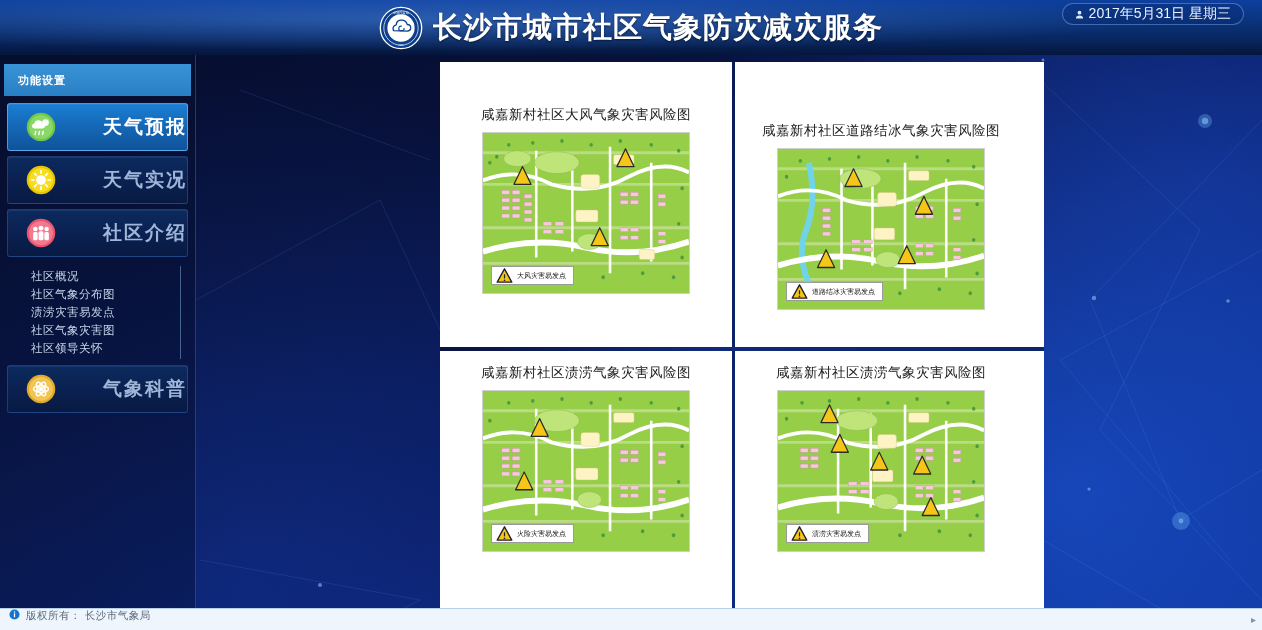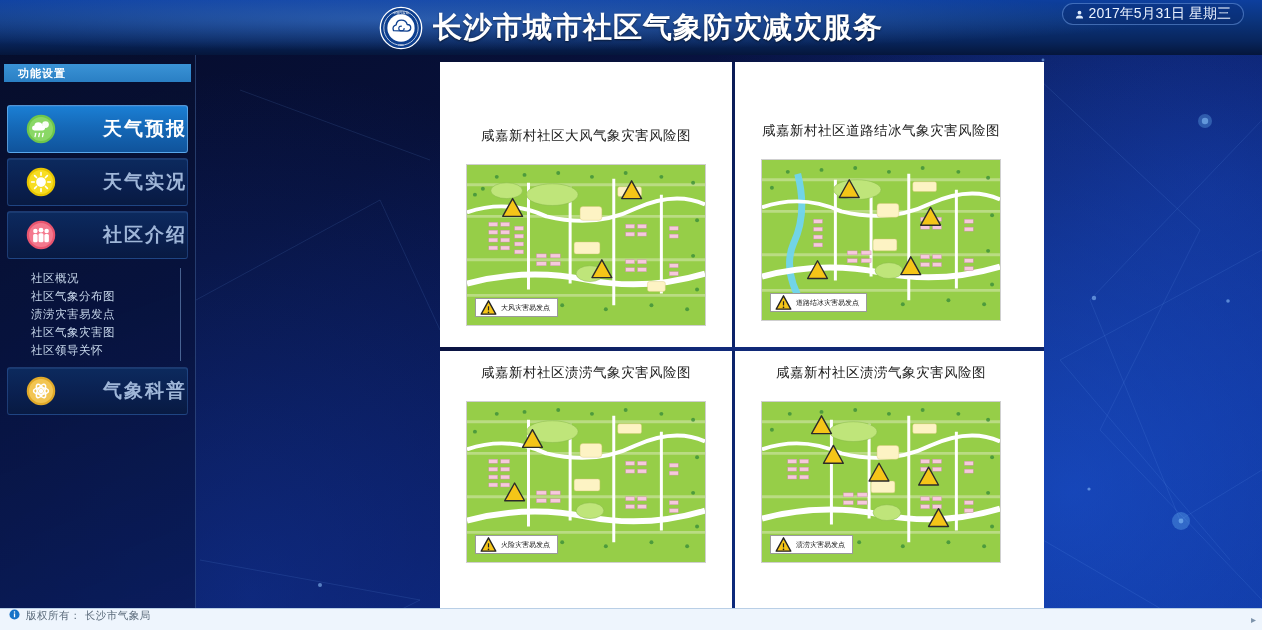--- a/index.html
+++ b/index.html
@@ -53,21 +53,21 @@
   }
   .date-icon { width: 9px; height: 9px; display: block; }
 
   
   .sidebar {
     position: absolute; left: 0; top: 55px; width: 196px; height: 553px;
     background: linear-gradient(160deg, rgba(6,14,44,0.92) 0%, rgba(7,18,60,0.85) 50%, rgba(9,26,86,0.80) 100%);
     border-right: 1px solid rgba(110,160,235,0.30);
   }
   .sidebar-head {
-    height: 18px; margin: 9px 4px 20px 4px;
+    height: 32px; margin: 9px 4px 4px 4px;
     background: linear-gradient(180deg,#3a93d6 0%, #2a7fc4 100%);
     display: flex; align-items: center;
     color: #ffffff; font-size: 11px; font-weight: bold;
     padding-left: 14px; letter-spacing: 1px;
   }
   .nav { padding: 3px 7px 0 7px; }
   .nav-item {
     position: relative; height: 48px; margin-bottom: 5px;
     display: flex; align-items: center;
     background: linear-gradient(180deg,#0c2a5e 0%, #0a2050 55%, #081a42 100%);
@@ -112,32 +112,32 @@
     background: linear-gradient(180deg,#0a1b56,#0d2a7c);
   }
   .h-divider {
     position: absolute; left: 0; top: 285px; width: 604px; height: 4px;
     background: linear-gradient(90deg,#0a1340,#112a7a 45%,#0d2468);
   }
   .cell {
     position: absolute; width: 292px; height: 285px;
     display: flex; flex-direction: column; align-items: center;
   }
-  .cell.tl { left: 0;   top: 0; justify-content: center; }
+  .cell.tl { left: 0;   top: 0; }
   .cell.tr { left: 295px; top: 16px; }
   .cell.bl { left: 0;   top: 289px; }
   .cell.br { left: 295px; top: 289px; }
   .map-title {
     margin-top: 44px; font-size: 13.5px; color: #1a1a1a; font-weight: normal;
     letter-spacing: 0.5px; white-space: nowrap;
     font-family: "DejaVu Sans", "Liberation Sans", sans-serif;
   }
   .cell.bl .map-title, .cell.br .map-title { margin-top: 13px; }
   .map-frame {
-    margin-top: 19px; width: 240px; height: 162px;
+    margin-top: 8px; width: 208px; height: 162px;
     border: 1px solid #cfcfcf; background: #8ec63f;
     position: relative; overflow: hidden;
   }
   .map-frame svg { display: block; width: 100%; height: 100%; }
   .map-legend {
     position: absolute; left: 8px; bottom: 8px;
     height: 19px; padding: 0 7px 0 4px;
     background: #ffffff; border: 1px solid #9a9a9a;
     display: flex; align-items: center; gap: 4px;
     font-size: 7px; color: #111; white-space: nowrap;

